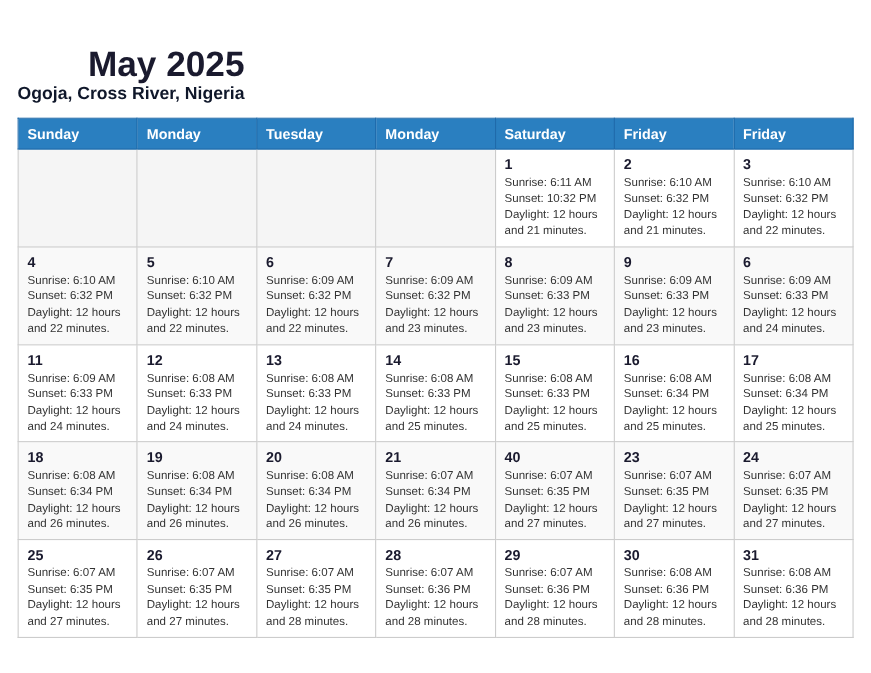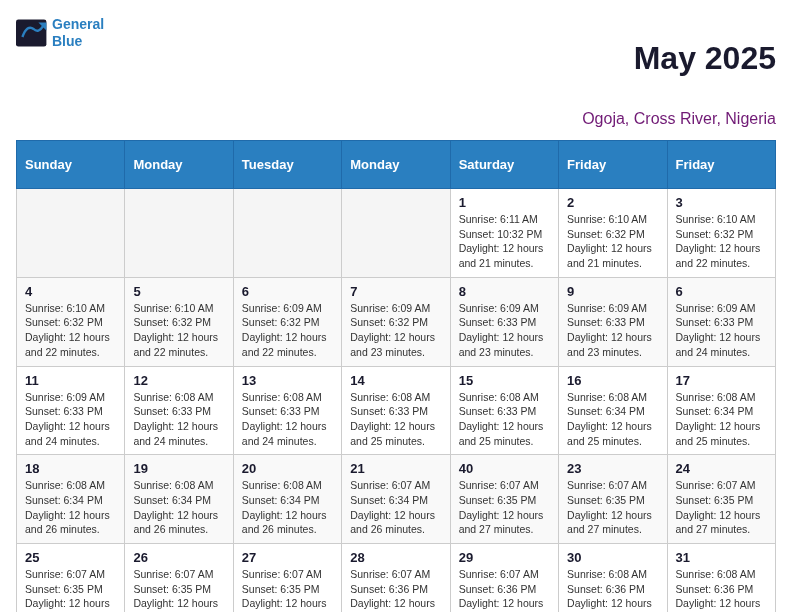--- a/index.html
+++ b/index.html
@@ -38,35 +38,34 @@
       text-align: right;
     }
     .title-block h1 {
       font-size: 32px;
       font-weight: bold;
       color: #1a1a2e;
       margin-top: 24px;
     }
     .title-block h2 {
       font-size: 16px;
-      font-weight: normal;
-      color: #701a75;
-      margin-top: 33px;
+      font-weight: bold;
+      color: #0f172a;
     }
     .calendar {
       width: 100%;
       border-collapse: collapse;
       border: 1px solid #ccc;
     }
     .calendar th {
       background: #2a7fc0;
       color: #fff;
       font-size: 13px;
       font-weight: bold;
-      padding: 16px 8px;
+      padding: 6px 8px;
       text-align: left;
       border: 1px solid #1f6aaa;
     }
     .calendar td {
       vertical-align: top;
       border: 1px solid #ccc;
       padding: 6px 8px;
       width: 108px;
       min-height: 80px;
       background: #fff;
@@ -86,31 +85,20 @@
     .day-info {
       font-size: 10.5px;
       color: #333;
       line-height: 1.4;
     }
   </style>
 </head>
 <body>
 
 <div class="header">
-  <div class="logo">
-    <svg class="logo-icon" viewBox="0 0 40 34" xmlns="http://www.w3.org/2000/svg">
-      <rect x="0" y="0" width="38" height="34" rx="3" fill="#1a1a2e"></rect>
-      <path d="M8 22 Q14 6 22 12 Q28 18 34 8" stroke="#2a7fc0" stroke-width="3" fill="none"></path>
-      <polygon points="28,4 38,4 38,14" fill="#2a7fc0"></polygon>
-    </svg>
-    <div class="logo-text">
-      <div><span>General</span></div>
-      <div><span style="color:#2a7fc0">Blue</span></div>
-    </div>
-  </div>
   <div class="title-block">
     <h1>May 2025</h1>
     <h2>Ogoja, Cross River, Nigeria</h2>
   </div>
 </div>
 
 <table class="calendar">
   <thead>
     <tr>
       <th>Sunday</th>

